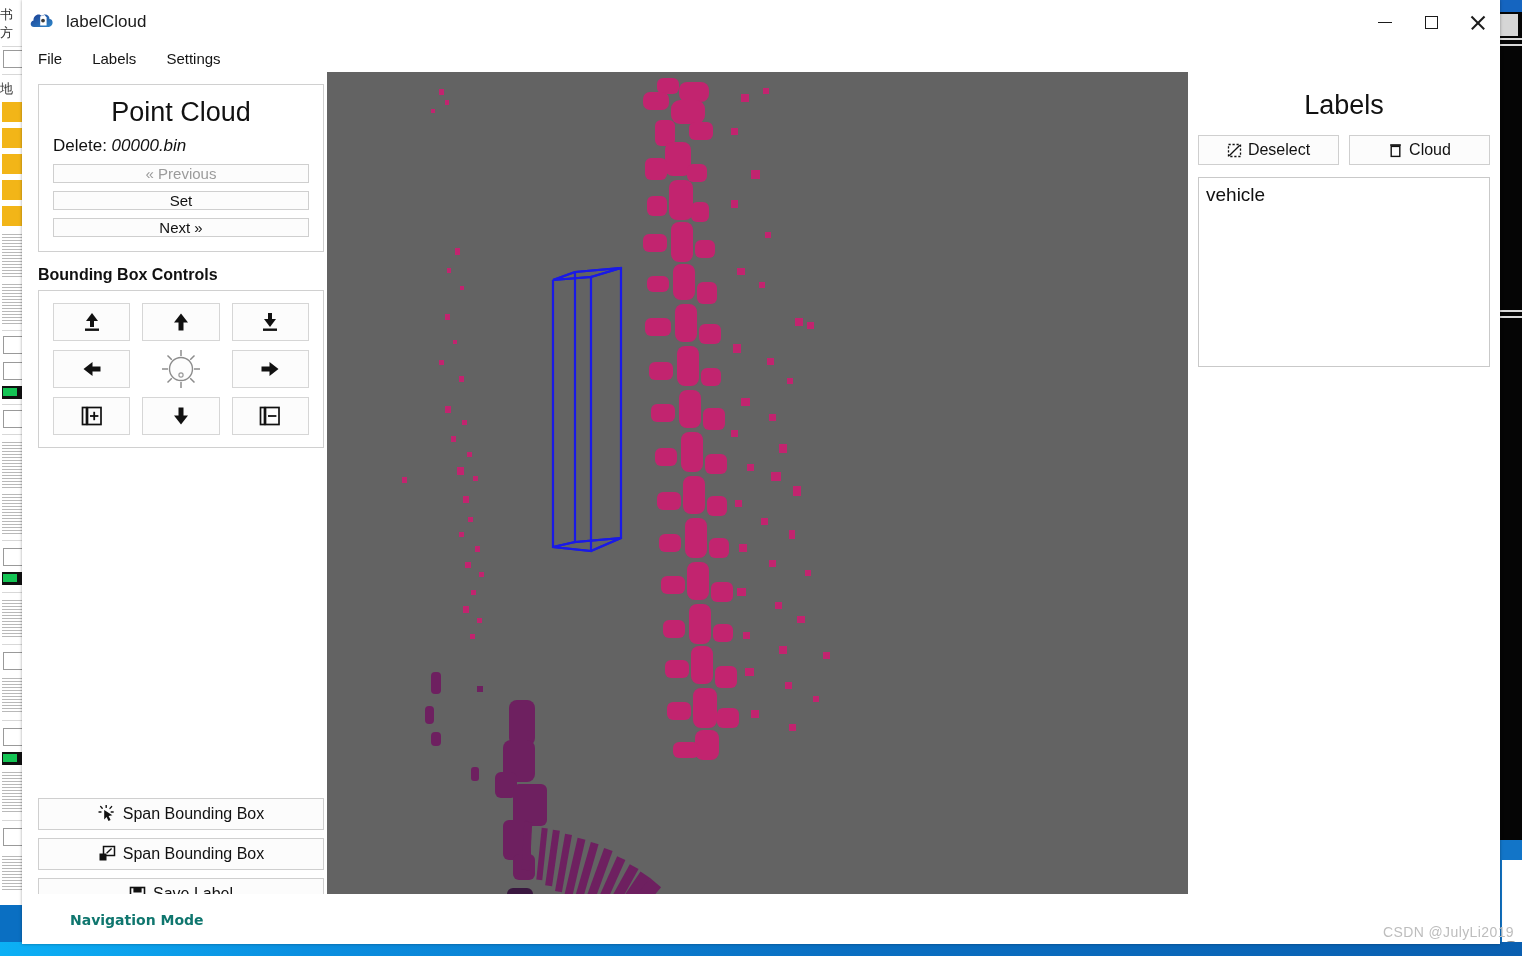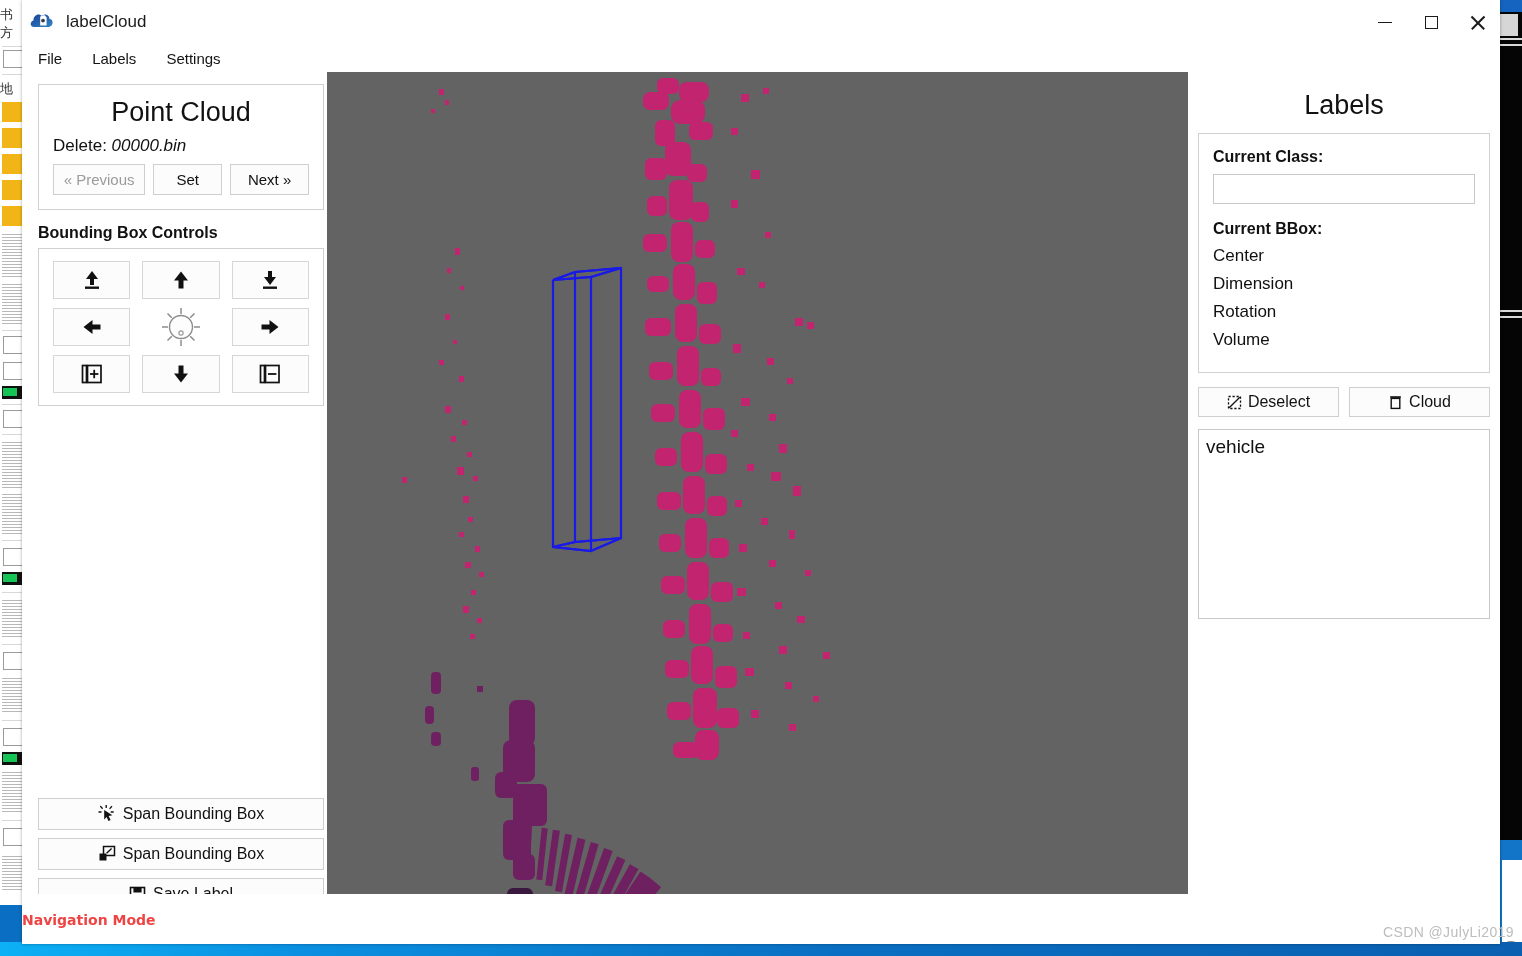--- a/index.html
+++ b/index.html
@@ -121,21 +121,21 @@
     text-align:center; font-size: 27px; color:#111; font-weight: 400;
     margin: 4px 0 8px 0;
   }
   #pc-current { font-size: 17px; color:#111; margin-bottom: 8px; }
   #pc-current em { font-style: italic; text-align: right; }
   .field {
     height: 29px; border:1px solid #cfcfcf; background:#fff;
     display:flex; align-items:center; justify-content:center;
     font-size: 15px; color:#111;
   }
-  #pc-nav { display:flex; gap: 8px; margin-top: 8px; }
+  #pc-nav { display:flex; gap: 8px; margin-top: 8px; flex-direction: column; }
   .btn {
     border: 1px solid #cfcfcf; background:#fcfcfc; color:#111;
     font-size: 15px; display:flex; align-items:center; justify-content:center;
     height: 31px; cursor:default; font-family:"Liberation Sans", sans-serif;
   }
   .btn.disabled { color:#9b9b9b; }
   #btn-prev { flex: 1.35; }
   #btn-set  { flex: 1; }
   #btn-next { flex: 1.15; }
 
@@ -208,21 +208,21 @@
   }
   .list-item { font-size: 19px; color:#111; padding: 1px 3px; cursor:default; }
 
   
   #statusbar {
     position:absolute; left:0; bottom:0; width: 1478px; height: 50px;
     background:#ffffff; border-top: 1px solid #ffffff;
     display:flex; align-items:center;
   }
   #status-text {
-    font-size: 14px; font-weight: bold; color:#ef4444;
+    margin-left: 48px; font-size: 14px; font-weight: bold; color:#0f766e;
     font-family:"DejaVu Sans", sans-serif;
   }
 
   #watermark {
     position:absolute; right: 8px; bottom: 16px;
     font-size: 14px; color:#bdbdbd; letter-spacing: .4px;
     font-family:"Liberation Sans", sans-serif;
   }
 
   svg { display:block; }
@@ -630,29 +630,20 @@
             <polyline points="226,208 264,205 294,196 248,200 226,208"></polyline>
             <polyline points="226,475 264,479 294,466 248,470 226,475"></polyline>
           </g>
         </svg>
       </div>
     </div>
 
     <div id="right-panel">
       <div id="labels-title">Labels</div>
 
-      <div class="group-box" id="labels-group" style="margin:0;">
-        <div class="lbl-strong">Current Class:</div>
-        <input class="lbl-input" type="text" value="" placeholder="" style="">
-        <div class="lbl-strong">Current BBox:</div>
-        <div class="lbl-row">Center</div>
-        <div class="lbl-row">Dimension</div>
-        <div class="lbl-row">Rotation</div>
-        <div class="lbl-row">Volume</div>
-      </div>
 
       <div id="lbl-actions">
         <div class="lbl-action">
           <span>
             <svg width="15" height="15" viewBox="0 0 15 15">
               <rect x="1.5" y="1.5" width="12" height="12" fill="none" stroke="#111" stroke-width="1.3" stroke-dasharray="2.2 1.8"></rect>
               <line x1="2.2" y1="12.8" x2="12.8" y2="2.2" stroke="#111" stroke-width="1.3"></line>
             </svg>
           </span>
           <span>Deselect</span>

